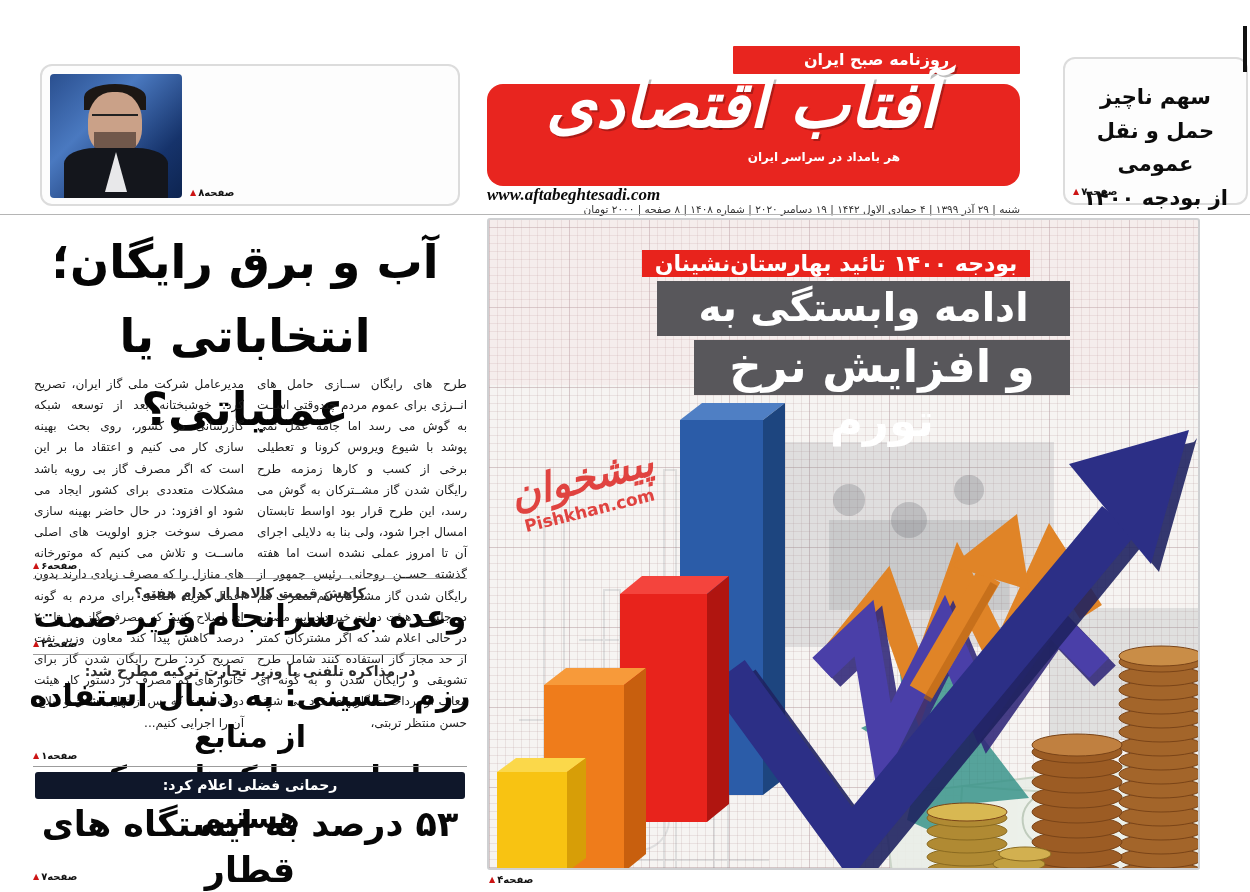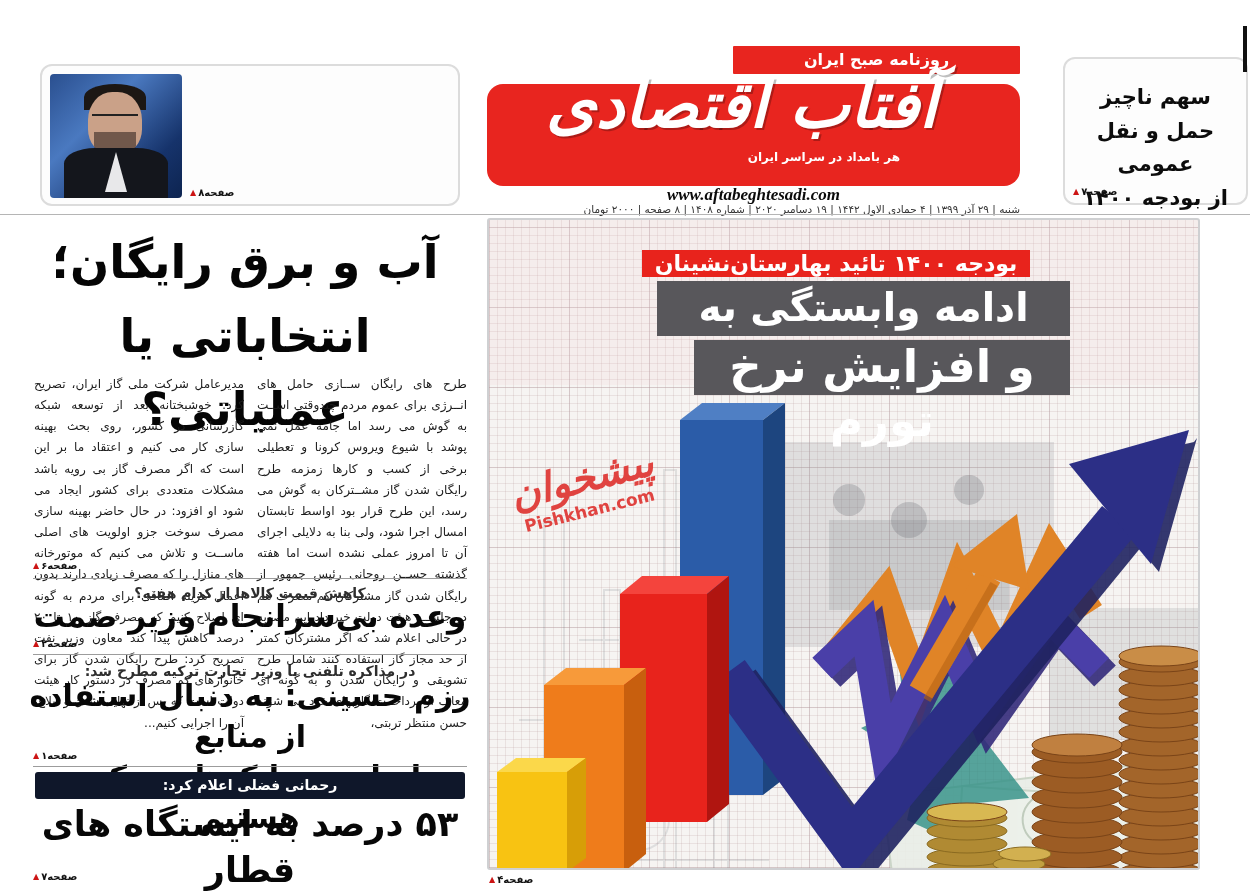--- a/index.html
+++ b/index.html
@@ -32,21 +32,21 @@
   .black-tick { left:1243px; top:26px; width:4px; height:46px; background:#111; }
 
   
   .ribbon { left:733px; top:46px; width:287px; height:28px; background:#e8251f; border-radius:1px;
             color:#fff; font-weight:bold; font-size:16px; text-align:center; line-height:28px; direction:rtl; }
   .logo-box { left:487px; top:84px; width:533px; height:102px; background:#e8251f; border-radius:16px;padding-left:8px; }
   .logo-title { position:absolute; right:12px; top:-16px; width:100%; text-align:center;
                 font-size:64px; font-weight:900; font-style:italic; color:#fff; direction:rtl;
                 text-shadow:2px 2px 0 rgba(0,0,0,.25); letter-spacing:-2px; white-space:nowrap; }
   .logo-sub { position:absolute; right:120px; top:66px; font-size:12px; font-weight:bold; color:#fff; direction:rtl; }
-  .website { left:487px; top:185px; width:533px; text-align:center; font-family:"Liberation Serif", serif;
+  .website { left:487px; top:185px; width:533px; text-align:left; font-family:"Liberation Serif", serif;
              font-weight:bold; font-style:italic; font-size:17px; color:#0a0a0a; }
   .dateline { left:480px; top:203px; width:540px; text-align:right; direction:rtl;
               font-size:10.5px; color:#333; }
   .head-rule { left:0; top:214px; width:1250px; height:1px; background:#b5b5b5; }
 
   
   .lead-head { left:20px; top:226px; width:450px; text-align:center; direction:rtl;
                font-size:46px; font-weight:900; color:#050505; line-height:1.6; letter-spacing:-1px; }
   .body-cols { left:33px; top:374px; width:434px; height:200px; direction:rtl;
                display:flex; gap:13px; }

